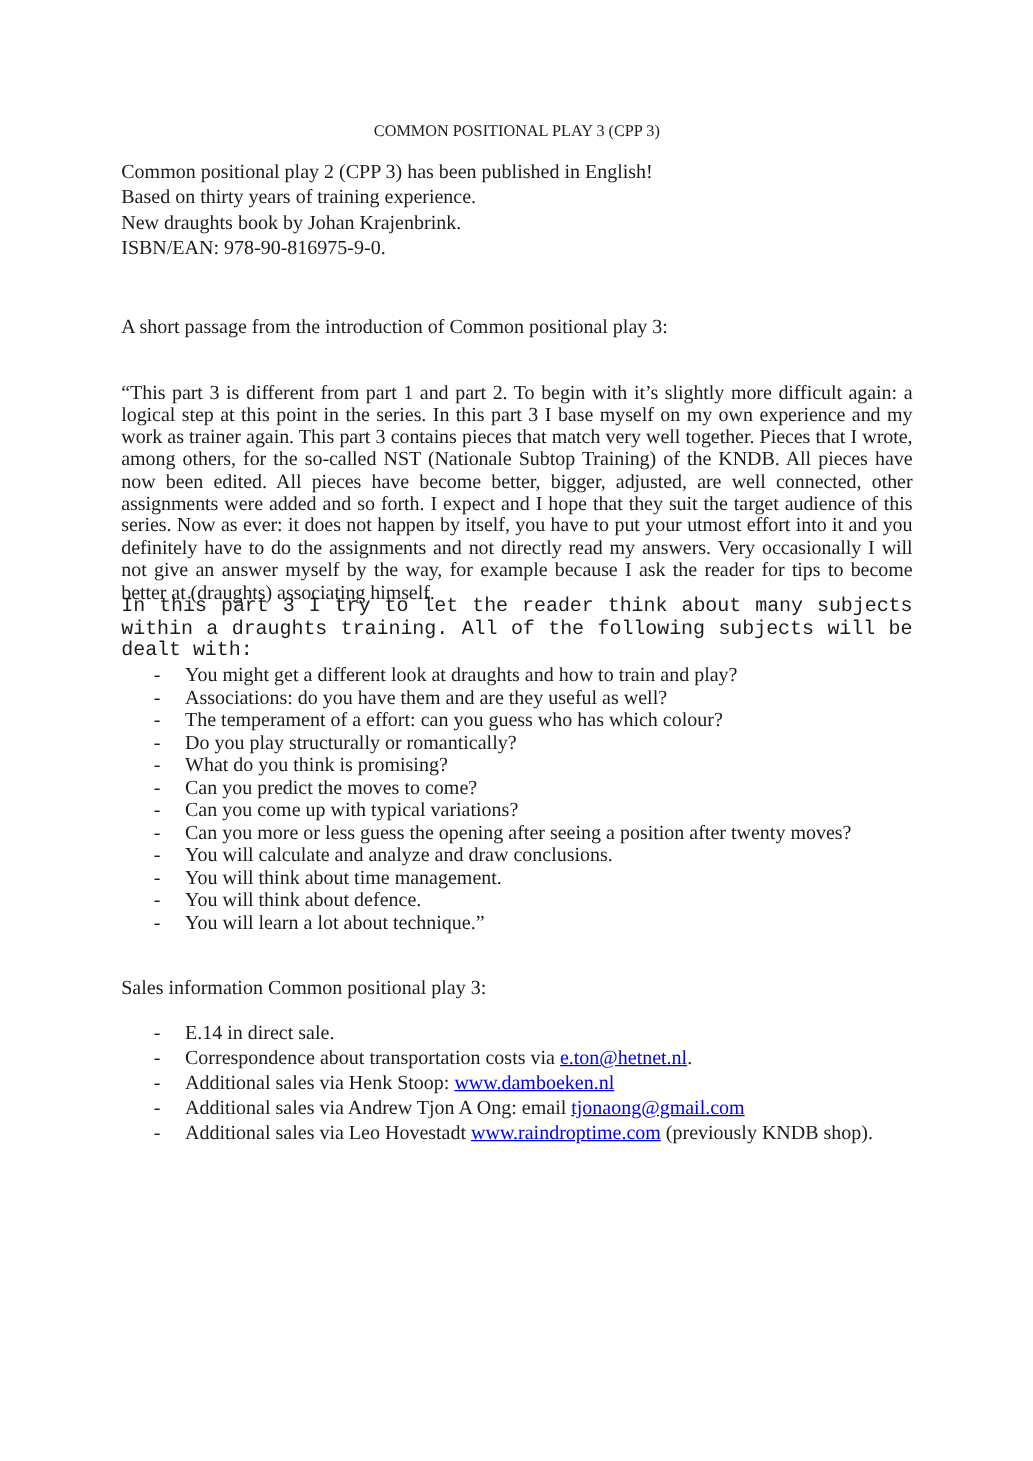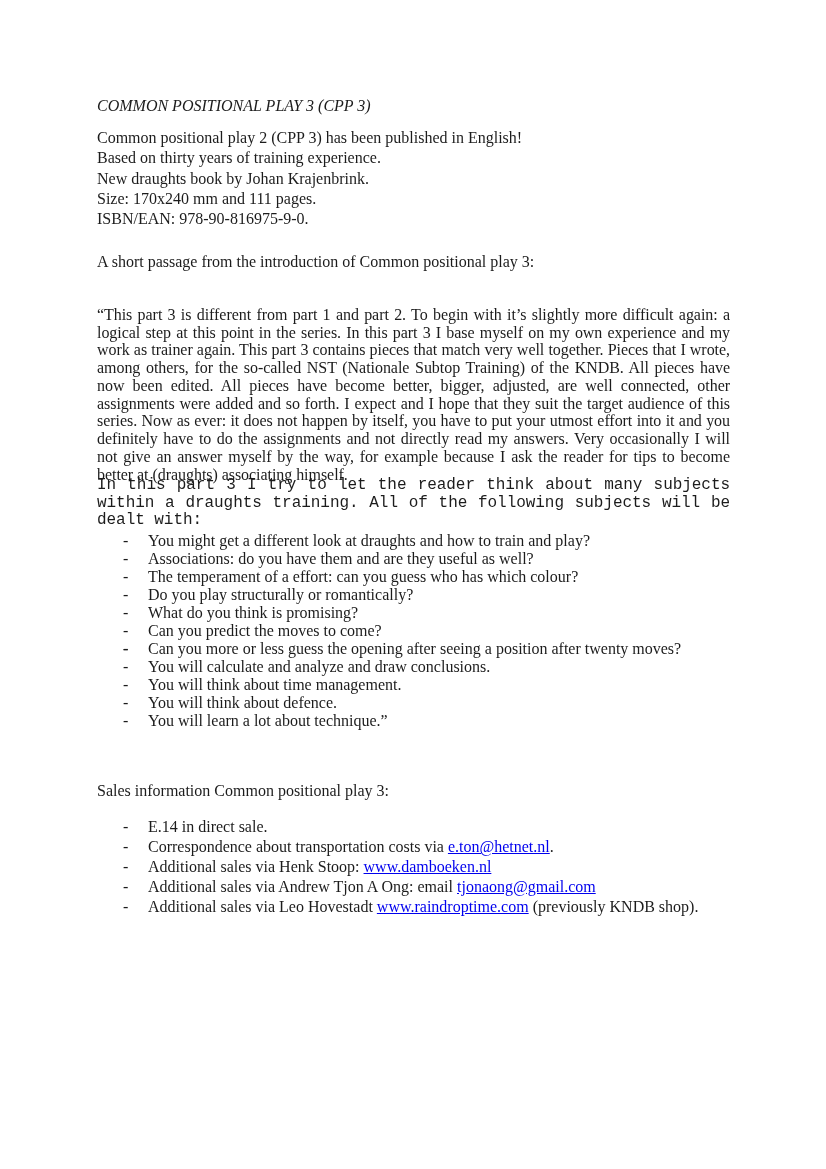--- a/index.html
+++ b/index.html
@@ -17,23 +17,23 @@
     color: var(--text, #1c1c1c);
     overflow: hidden;
   }
   .abs {
     position: absolute;
     left: 97px;
     width: 633px;
   }
   .title {
     top: 97px;
-    font-size: 16px;
+    text-align: center;
+    font-size: 13px;
     white-space: nowrap;
-    font-style: italic;
   }
   .intro {
     top: 128px;
     line-height: 20.3px;
   }
   .passage-heading {
     top: 252px;
     line-height: 20px;
   }
   .passage-body {
@@ -85,38 +85,37 @@
 <body>
 
 <div class="page">
 
   <div class="abs title">COMMON POSITIONAL PLAY 3 (CPP 3)</div>
 
   <div class="abs intro">
     <div>Common positional play 2 (CPP 3) has been published in English!</div>
     <div>Based on thirty years of training experience.</div>
     <div>New draughts book by Johan Krajenbrink.</div>
-    <div>Size: 170x240 mm and 111 pages.</div>
     <div>ISBN/EAN: 978-90-816975-9-0.</div>
   </div>
 
   <div class="abs passage-heading">A short passage from the introduction of Common positional play 3:</div>
 
   <div class="abs passage-body">“This part 3 is different from part 1 and part 2. To begin with it’s slightly more difficult again: a logical step at this point in the series. In this part 3 I base myself on my own experience and my work as trainer again. This part 3 contains pieces that match very well together. Pieces that I wrote, among others, for the so-called NST (Nationale Subtop Training) of the KNDB. All pieces have now been edited. All pieces have become better, bigger, adjusted, are well connected, other assignments were added and so forth. I expect and I hope that they suit the target audience of this series. Now as ever: it does not happen by itself, you have to put your utmost effort into it and you definitely have to do the assignments and not directly read my answers. Very occasionally I will not give an answer myself by the way, for example because I ask the reader for tips to become better at (draughts) associating himself.</div>
 
   <div class="abs subjects-intro">In this part 3 I try to let the reader think about many subjects within a draughts training. All of the following subjects will be dealt with:</div>
 
   <ul class="abs plain subjects-list">
     <li><span class="dash">-</span><span class="li-text">You might get a different look at draughts and how to train and play?</span></li>
     <li><span class="dash">-</span><span class="li-text">Associations: do you have them and are they useful as well?</span></li>
     <li><span class="dash">-</span><span class="li-text">The temperament of a effort: can you guess who has which colour?</span></li>
     <li><span class="dash">-</span><span class="li-text">Do you play structurally or romantically?</span></li>
     <li><span class="dash">-</span><span class="li-text">What do you think is promising?</span></li>
     <li><span class="dash">-</span><span class="li-text">Can you predict the moves to come?</span></li>
-    <li><span class="dash">-</span></li>
+    <li><span class="dash">-</span><span class="li-text">Can you come up with typical variations?</span></li>
     <li><span class="dash">-</span><span class="li-text">Can you more or less guess the opening after seeing a position after twenty moves?</span></li>
     <li><span class="dash">-</span><span class="li-text">You will calculate and analyze and draw conclusions.</span></li>
     <li><span class="dash">-</span><span class="li-text">You will think about time management.</span></li>
     <li><span class="dash">-</span><span class="li-text">You will think about defence.</span></li>
     <li><span class="dash">-</span><span class="li-text">You will learn a lot about technique.”</span></li>
   </ul>
 
   <div class="abs sales-heading">Sales information Common positional play 3:</div>
 
   <ul class="abs plain sales-list">

